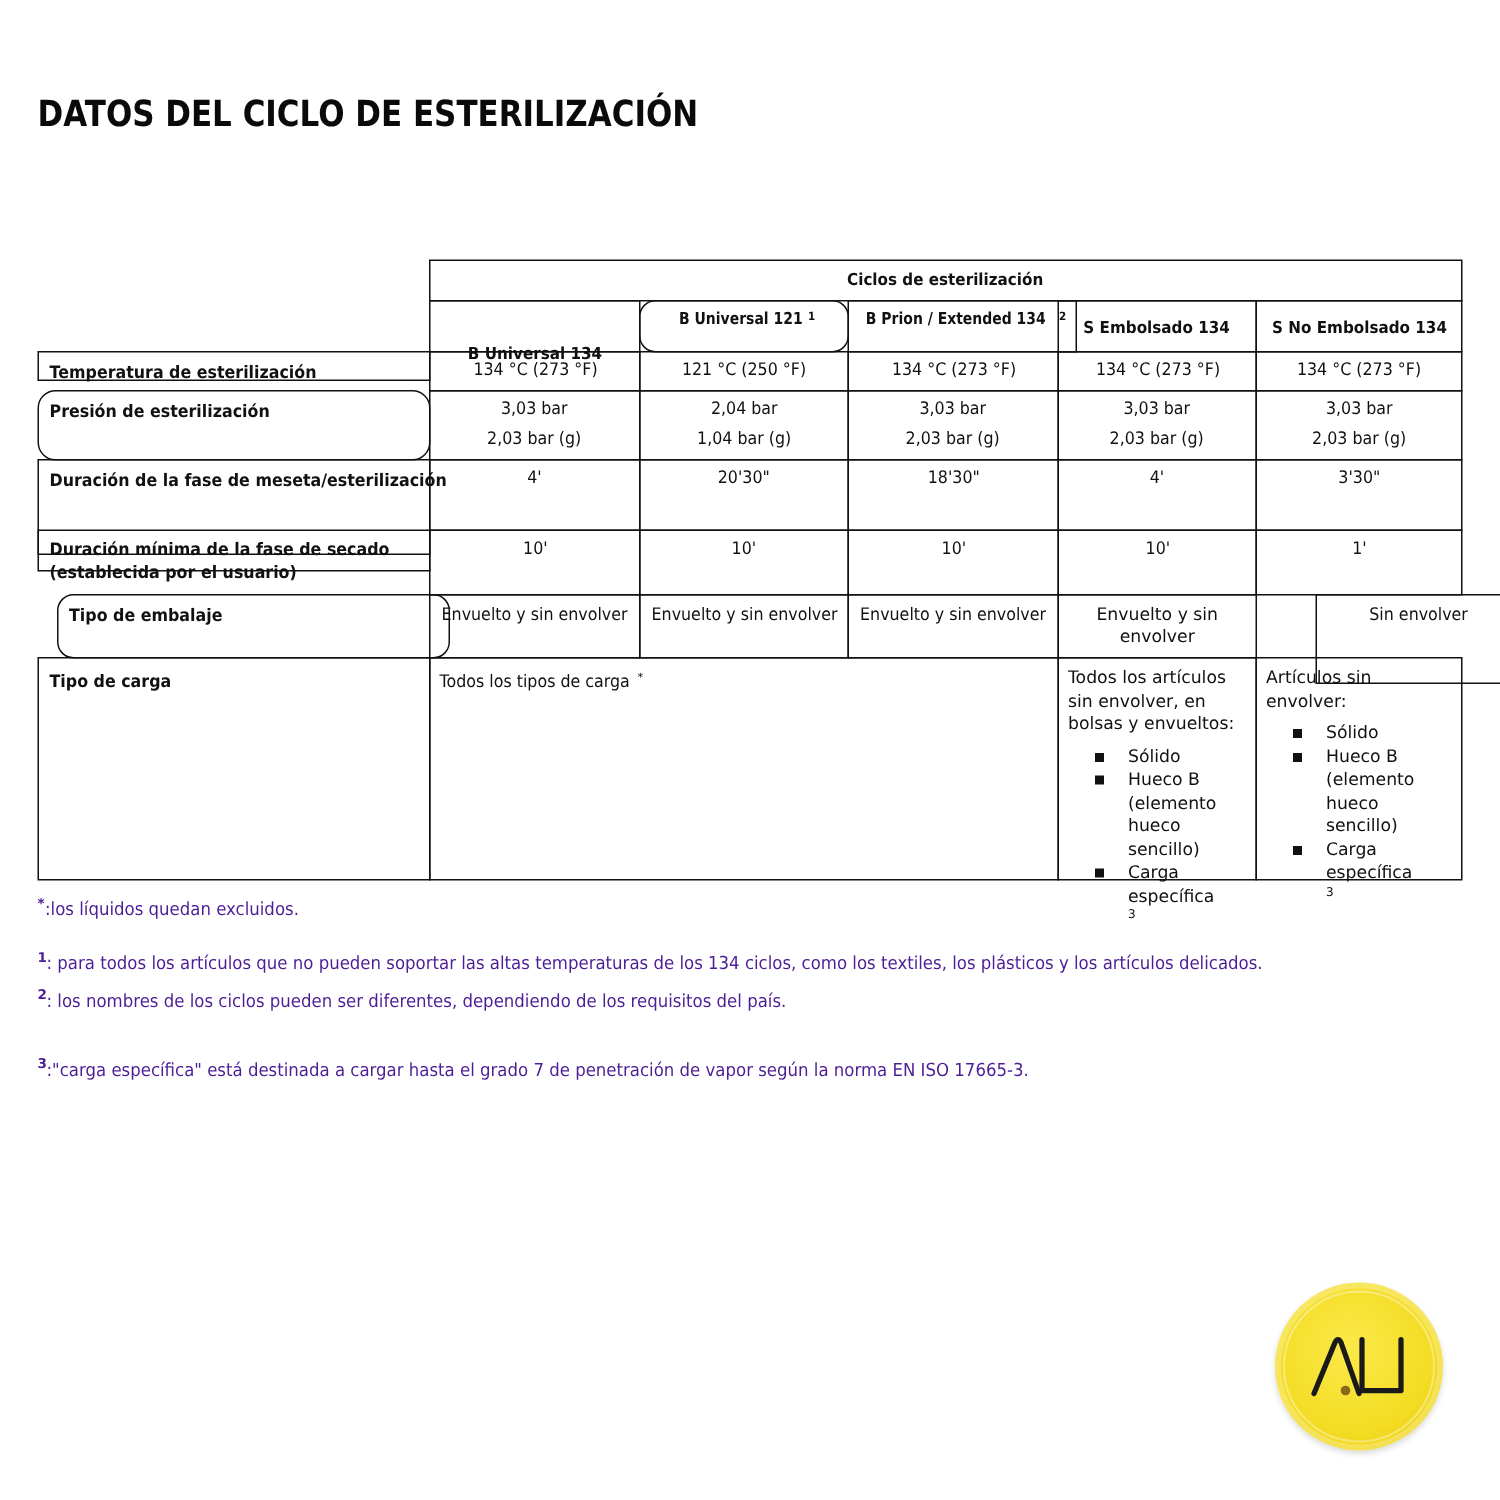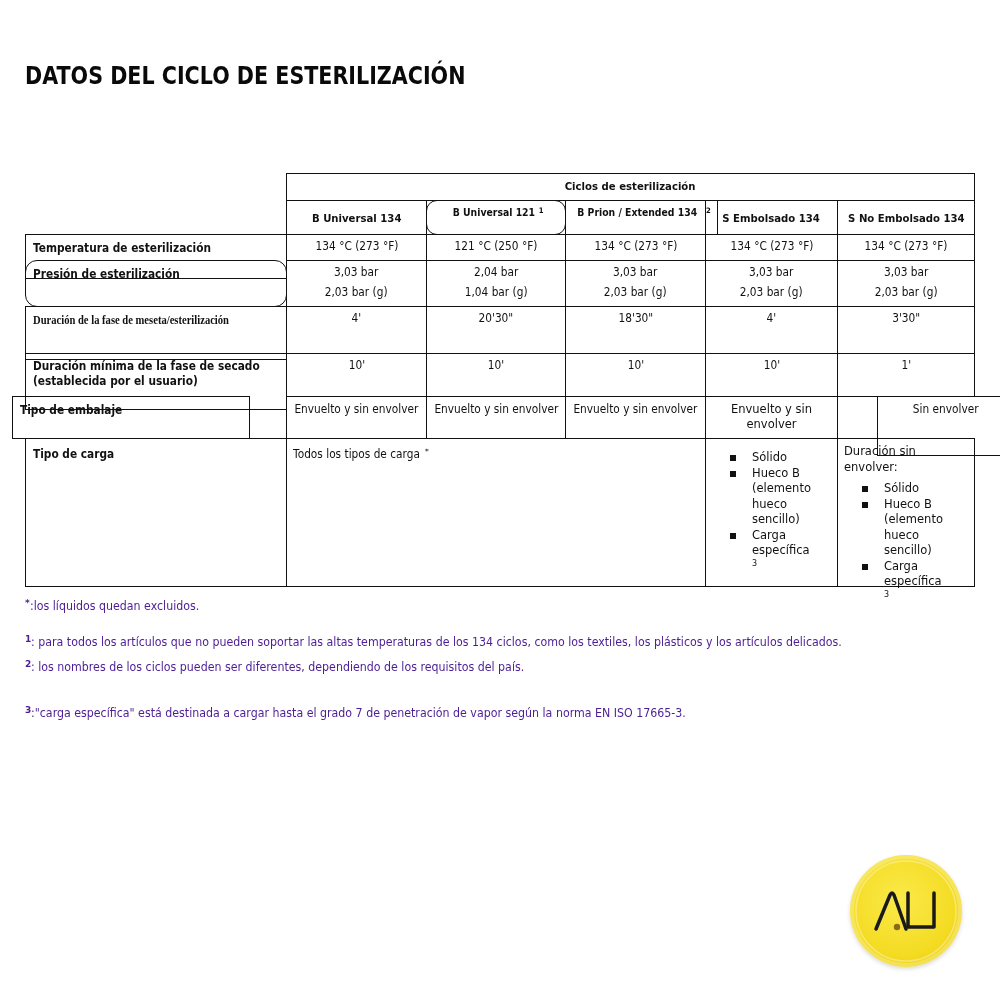--- a/index.html
+++ b/index.html
@@ -31,37 +31,37 @@
 <body>
 
 <div class="title">DATOS DEL CICLO DE ESTERILIZACIÓN</div>
 
 <div class="tbl">
 
   <div class="cell b hdr" style="left:286px;top:173px;width:689px;height:28px;padding-top:6px;">
     <span>Ciclos de esterilización</span>
   </div>
 
-  <div class="cell b hdr" style="left:286px;top:200px;width:141px;height:35px;padding-top:11px;">
+  <div class="cell b hdr" style="left:286px;top:200px;width:141px;height:35px;padding-top:28px;">
     <span>B Universal 134</span>
   </div>
   <div class="cell b hdr" style="left:426px;top:200px;width:140px;height:35px;padding-top:5px;border-radius:11px;">
     <span><span>B Universal 121</span><sup>1</sup></span>
   </div>
   <div class="cell b hdr" style="left:565px;top:200px;width:153px;height:35px;padding-top:5px;">
     <span><span>B Prion / Extended 134</span> <sup>2</sup></span>
   </div>
   <div class="cell b hdr" style="left:705px;top:200px;width:133px;height:35px;padding-top:11px;">
     <span>S Embolsado 134</span>
   </div>
   <div class="cell b hdr" style="left:837px;top:200px;width:138px;height:35px;padding-top:11px;">
     <span>S No Embolsado 134</span>
   </div>
 
-  <div class="cell b lbl" style="left:25px;top:234px;width:262px;height:45px;">
+  <div class="cell b lbl" style="left:25px;top:234px;width:262px;height:20px;">
     <span>Temperatura de esterilización</span>
   </div>
   <div class="cell b val" style="left:286px;top:234px;width:141px;height:27px;"><span class="cond">134 °C (273 °F)</span></div>
   <div class="cell b val" style="left:426px;top:234px;width:140px;height:27px;"><span class="cond">121 °C (250 °F)</span></div>
   <div class="cell b val" style="left:565px;top:234px;width:141px;height:27px;"><span class="cond">134 °C (273 °F)</span></div>
   <div class="cell b val" style="left:705px;top:234px;width:133px;height:27px;"><span class="cond">134 °C (273 °F)</span></div>
   <div class="cell b val" style="left:837px;top:234px;width:138px;height:27px;"><span class="cond">134 °C (273 °F)</span></div>
 
   <div class="cell b lbl" style="left:25px;top:260px;width:262px;height:47px;border-radius:12px;">
     <span>Presión de esterilización</span>
@@ -80,63 +80,64 @@
   </div>
   <div class="cell b val" style="left:705px;top:260px;width:133px;height:47px;line-height:20px;padding-top:1px;">
     <span class="cond">3,03 bar</span><br>
     <span class="cond">2,03 bar (g)</span>
   </div>
   <div class="cell b val" style="left:837px;top:260px;width:138px;height:47px;line-height:20px;padding-top:1px;">
     <span class="cond">3,03 bar</span><br>
     <span class="cond">2,03 bar (g)</span>
   </div>
 
-  <div class="cell b lbl" style="left:25px;top:306px;width:262px;height:54px;font-family:Liberation Serif, serif;">
+  <div class="cell b lbl" style="left:25px;top:306px;width:262px;height:64px;">
     <span>Duración de la fase de meseta/esterilización</span>
   </div>
   <div class="cell b val" style="left:286px;top:306px;width:141px;height:48px;"><span class="cond">4'</span></div>
   <div class="cell b val" style="left:426px;top:306px;width:140px;height:48px;"><span class="cond">20'30"</span></div>
   <div class="cell b val" style="left:565px;top:306px;width:141px;height:48px;"><span class="cond">18'30"</span></div>
   <div class="cell b val" style="left:705px;top:306px;width:133px;height:48px;"><span class="cond">4'</span></div>
   <div class="cell b val" style="left:837px;top:306px;width:138px;height:48px;"><span class="cond">3'30"</span></div>
 
-  <div class="cell b lbl" style="left:25px;top:353px;width:262px;height:57px;padding-top:5px;line-height:15px;">
+  <div class="cell b lbl" style="left:25px;top:353px;width:262px;height:28px;padding-top:5px;line-height:15px;">
     <span>Duración mínima de la fase de secado</span><br>
     <span>(establecida por el usuario)</span>
   </div>
   <div class="cell b val" style="left:286px;top:353px;width:141px;height:44px;"><span class="cond">10'</span></div>
   <div class="cell b val" style="left:426px;top:353px;width:140px;height:44px;"><span class="cond">10'</span></div>
   <div class="cell b val" style="left:565px;top:353px;width:141px;height:44px;"><span class="cond">10'</span></div>
   <div class="cell b val" style="left:705px;top:353px;width:133px;height:44px;"><span class="cond">10'</span></div>
   <div class="cell b val" style="left:837px;top:353px;width:138px;height:44px;"><span class="cond">1'</span></div>
 
-  <div class="cell b lbl" style="left:12px;top:396px;width:238px;height:43px;">
+  <div class="cell b lbl" style="left:38px;top:396px;width:262px;height:43px;border-radius:11px;">
     <span>Tipo de embalaje</span>
   </div>
   <div class="cell b val" style="left:286px;top:396px;width:141px;height:43px;padding-top:5px;"><span class="cond" style="white-space:nowrap;">Envuelto y sin envolver</span></div>
   <div class="cell b val" style="left:426px;top:396px;width:140px;height:43px;padding-top:5px;"><span class="cond" style="white-space:nowrap;">Envuelto y sin envolver</span></div>
   <div class="cell b val" style="left:565px;top:396px;width:141px;height:43px;padding-top:5px;"><span class="cond" style="white-space:nowrap;">Envuelto y sin envolver</span></div>
   <div class="cell b val" style="left:705px;top:396px;width:133px;height:43px;padding:5px 18px 0 18px;line-height:15px;"><span>Envuelto y sin envolver</span></div>
   <div class="cell b val" style="left:877px;top:396px;width:138px;height:60px;padding-top:5px;"><span class="cond">Sin envolver</span></div>
 
   <div class="cell b lbl" style="left:25px;top:438px;width:262px;height:149px;padding-top:8px;">
     <span>Tipo de carga</span>
   </div>
   <div class="cell b" style="left:286px;top:438px;width:420px;height:149px;padding:8px 0 0 6px;font-size:11.5px;">
     <span class="cond" style="transform-origin:left top;">Todos los tipos de carga</span><sup style="margin-left:-6px;">*</sup>
   </div>
   <div class="cell b list" style="left:705px;top:438px;width:133px;height:149px;">
+    <div>Todos los artículos sin envolver, en bolsas y envueltos:</div>
     <ul>
       <li>Sólido</li>
       <li>Hueco B (elemento hueco sencillo)</li>
       <li><span>Carga específica</span><span class="sub">3</span></li>
     </ul>
   </div>
   <div class="cell b list" style="left:837px;top:438px;width:138px;height:149px;">
-    <div>Duración sin envolver:</div>
+    <div>Artículos sin envolver:</div>
     <ul>
       <li>Sólido</li>
       <li>Hueco B (elemento hueco sencillo)</li>
       <li><span>Carga específica</span><span class="sub">3</span></li>
     </ul>
   </div>
 </div>
 
 <div class="foot" style="top:599px;">
   <b>*</b><span class="cond" style="transform-origin:left top;">:los líquidos quedan excluidos.</span>

